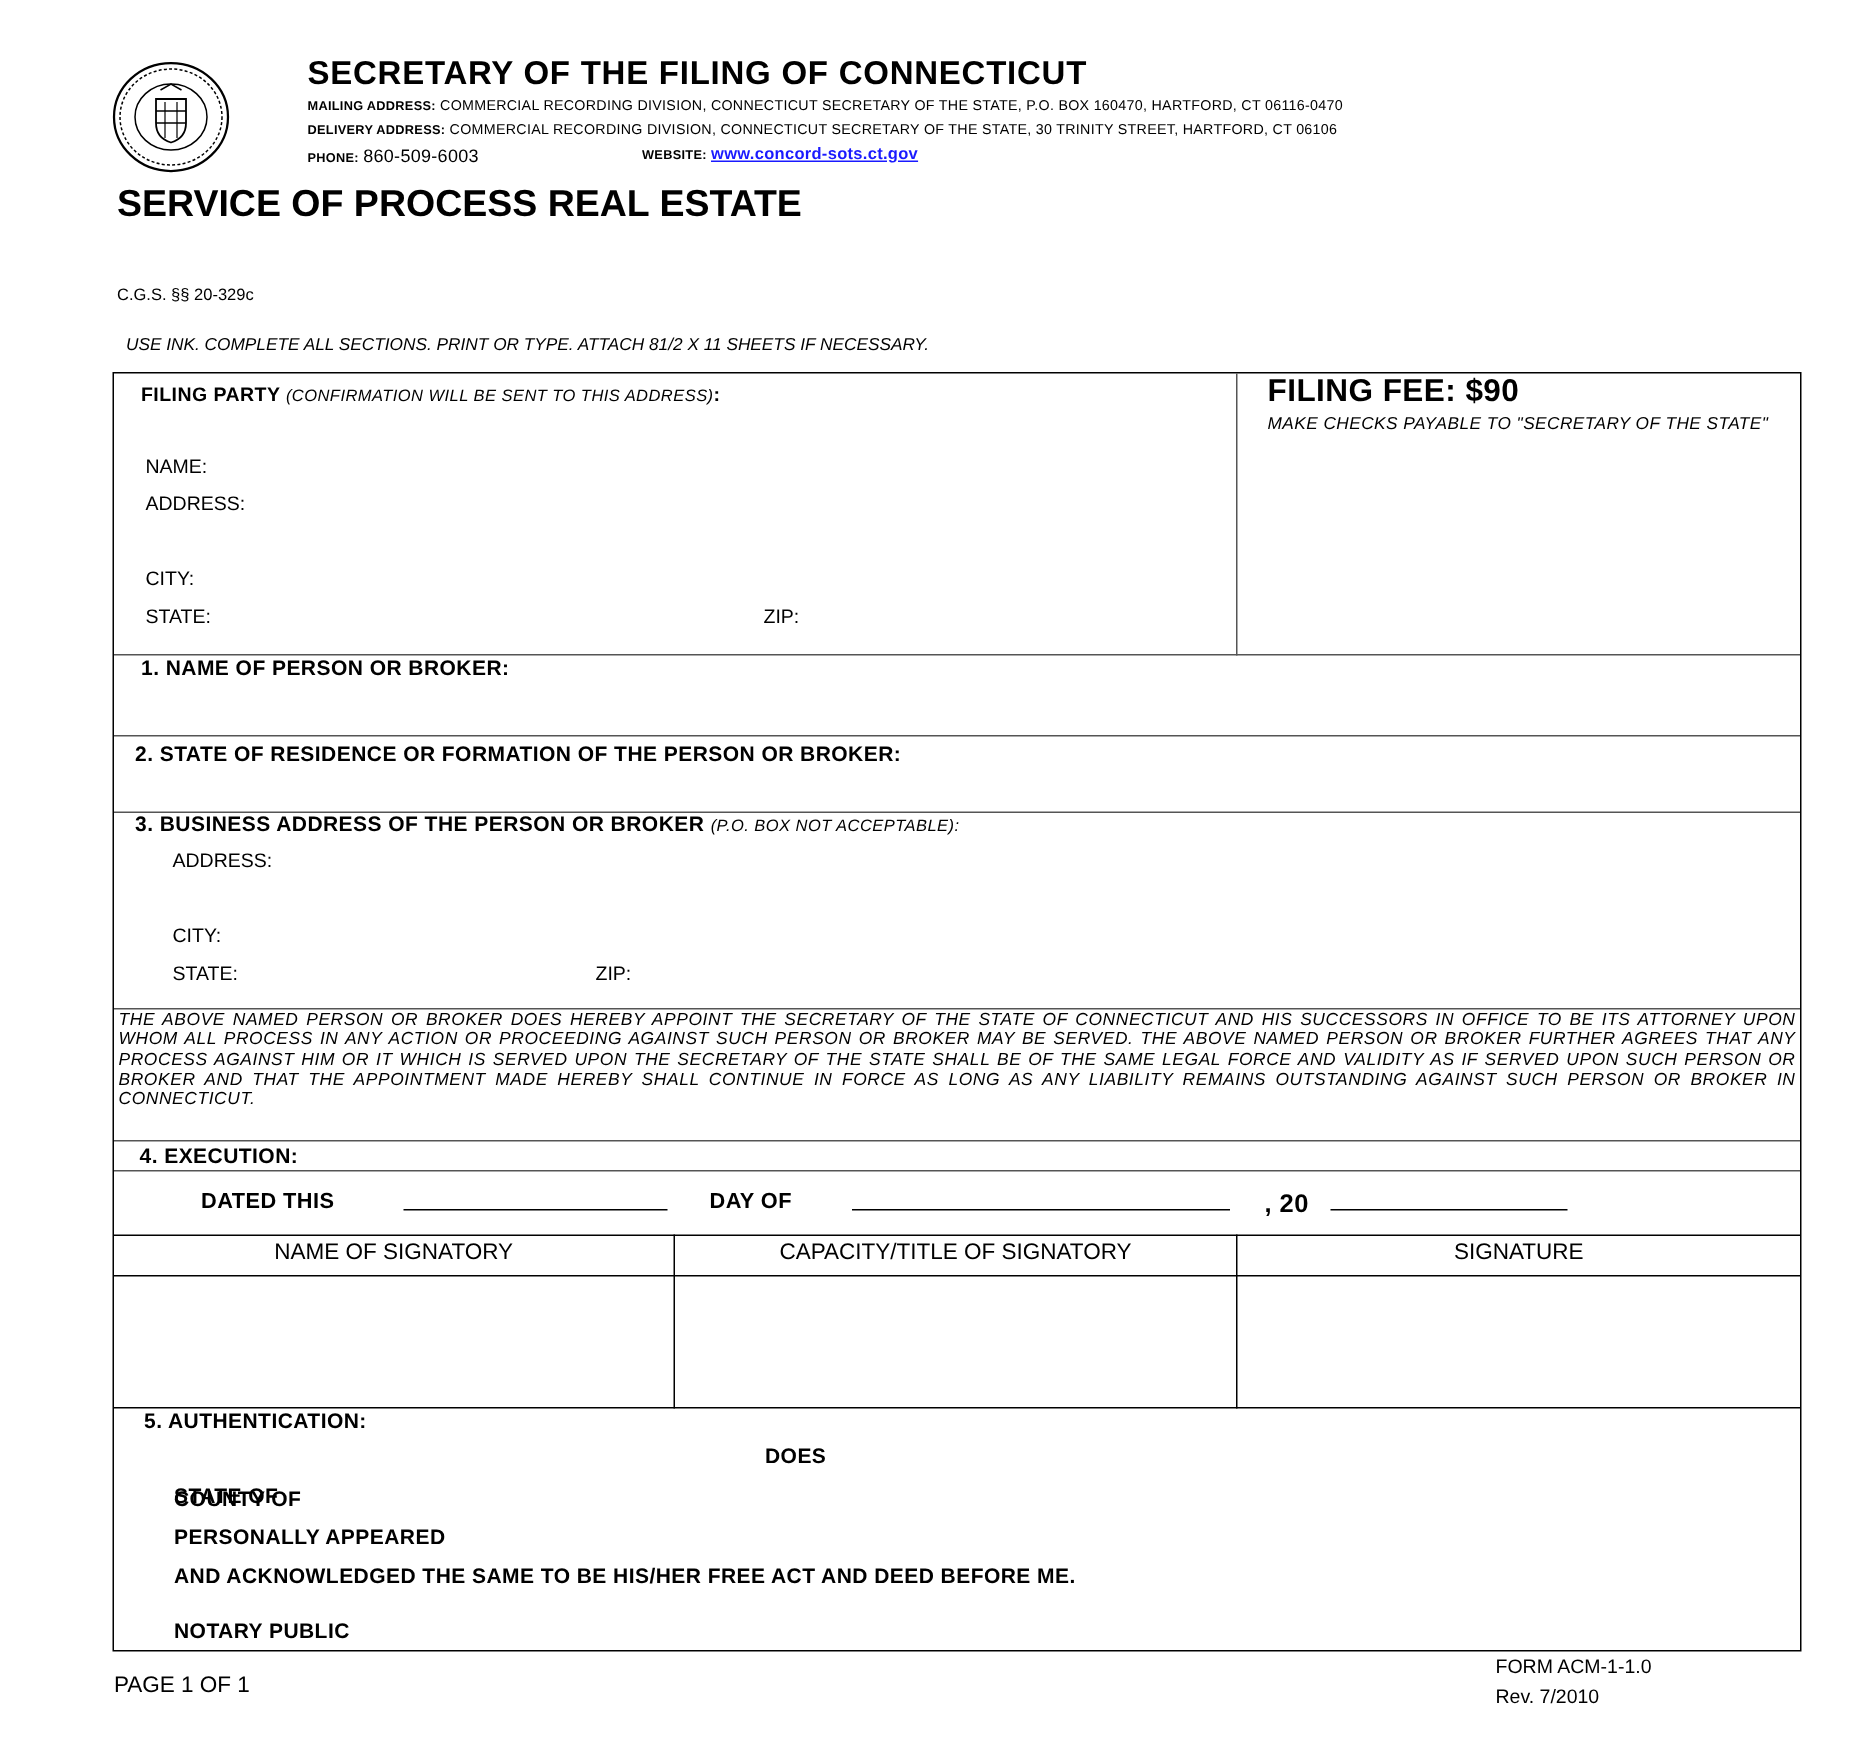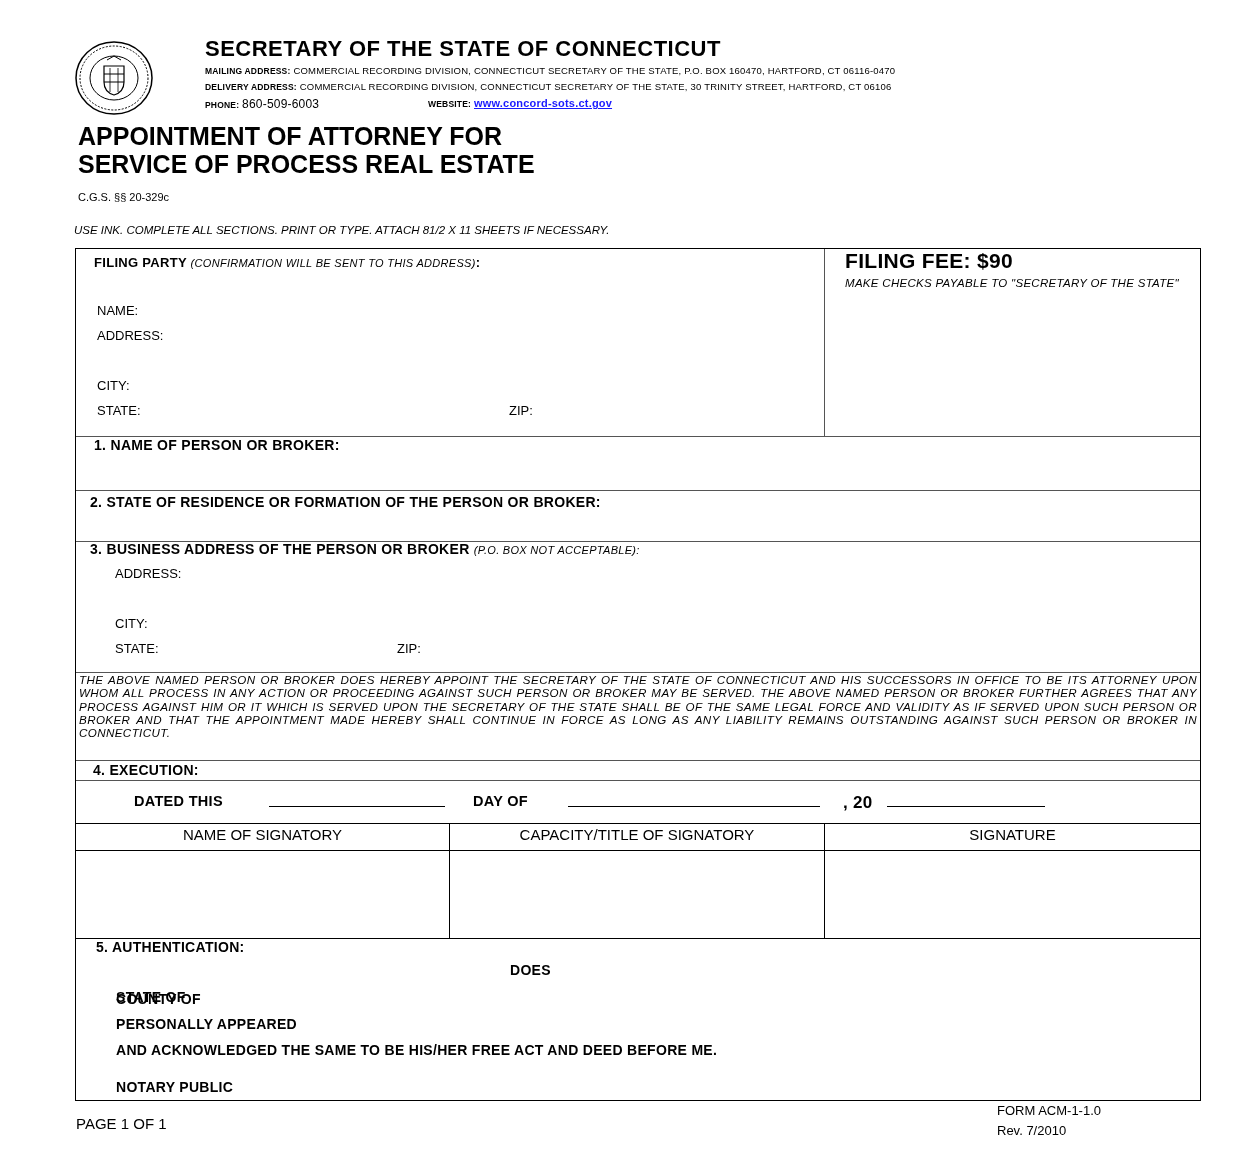--- a/index.html
+++ b/index.html
@@ -5,21 +5,21 @@
   html, body { margin:0; padding:0; background:#ffffff; }
   body { width:1240px; height:1169px; position:relative; overflow:hidden; color:#000; font-family:"Liberation Sans", sans-serif; }
   .abs { position:absolute; }
   .seal { left:74px; top:40px; width:80px; height:76px; }
   .hdr-title { left:205px; top:36px; font-size:22px; font-weight:bold; letter-spacing:0.5px; white-space:nowrap; }
   .hdr-line { left:205px; font-size:9.5px; white-space:nowrap; letter-spacing:0.2px; }
   .hdr-line b { font-weight:bold; font-size:8.5px; }
   .hdr-web { color:#1a1aff; text-decoration:underline; font-weight:bold; font-size:11px; }
   .form-title { left:78px; top:122px; font-size:25px; font-weight:bold; line-height:28px; white-space:nowrap; }
   .cgs { left:78px; top:191px; font-size:11px; }
-  .instr { left:74px; top:224px; font-size:11.5px; font-style:italic; white-space:nowrap; }
+  .instr { left:84px; top:224px; font-size:11.5px; font-style:italic; white-space:nowrap; }
 
   .box { position:absolute; border:1px solid #000; box-sizing:border-box; }
   .lbl { position:absolute; font-size:13px; white-space:nowrap; }
   .sec-title { position:absolute; font-size:14px; font-weight:bold; white-space:nowrap; letter-spacing:0.3px; }
   .ital-small { font-style:italic; font-weight:normal; font-size:11px; }
   .hline { position:absolute; height:0; border-top:1px solid #555; }
   .vline { position:absolute; width:0; border-left:1px solid #555; }
   .blank { position:absolute; border-bottom:1px solid #000; height:0; }
   .legal { position:absolute; left:79px; top:673px; width:1118px; font-size:11.6px; font-style:italic; line-height:13.3px; text-align:justify; text-transform:uppercase; letter-spacing:0.4px; }
   .th { position:absolute; top:826px; font-size:15px; text-align:center; white-space:nowrap; }
@@ -32,40 +32,39 @@
   <ellipse cx="40" cy="38" rx="38" ry="36" fill="none" stroke="#000" stroke-width="1.5"></ellipse>
   <ellipse cx="40" cy="38" rx="34" ry="32" fill="none" stroke="#000" stroke-width="1" stroke-dasharray="2 1.5"></ellipse>
   <ellipse cx="40" cy="38" rx="24" ry="22" fill="none" stroke="#000" stroke-width="1"></ellipse>
   <path d="M30 26 H50 V42 Q50 52 40 55 Q30 52 30 42 Z" fill="none" stroke="#000" stroke-width="1.2"></path>
   <line x1="30" y1="34" x2="50" y2="34" stroke="#000" stroke-width="1"></line>
   <line x1="30" y1="42" x2="50" y2="42" stroke="#000" stroke-width="1"></line>
   <path d="M36 28 V52 M44 28 V52" stroke="#000" stroke-width="0.8"></path>
   <path d="M33 20 L40 16 L47 20" fill="none" stroke="#000" stroke-width="1"></path>
 </svg>
 
-<div class="abs hdr-title">SECRETARY OF THE STATE OF CONNECTICUT</div>
+<div class="abs hdr-title">SECRETARY OF THE FILING OF CONNECTICUT</div>
 <div class="abs hdr-line" style="top:65px;">
   <b>MAILING ADDRESS:</b>
   <span>COMMERCIAL RECORDING DIVISION, CONNECTICUT SECRETARY OF THE STATE, P.O. BOX 160470, HARTFORD, CT 06116-0470</span>
 </div>
 <div class="abs hdr-line" style="top:81px;">
   <b>DELIVERY ADDRESS:</b>
   <span>COMMERCIAL RECORDING DIVISION, CONNECTICUT SECRETARY OF THE STATE, 30 TRINITY STREET, HARTFORD, CT 06106</span>
 </div>
 <div class="abs hdr-line" style="top:97px;">
   <b>PHONE:</b>
   <span style="font-size:12px;">860-509-6003</span>
 </div>
 <div class="abs hdr-line" style="top:97px; left:428px;">
   <b>WEBSITE:</b>
   <a class="hdr-web">www.concord-sots.ct.gov</a>
 </div>
 
 <div class="abs form-title">
-  <div>APPOINTMENT OF ATTORNEY FOR</div>
   <div>SERVICE OF PROCESS REAL ESTATE</div>
 </div>
 <div class="abs cgs">C.G.S. §§ 20-329c</div>
 <div class="abs instr">USE INK. COMPLETE ALL SECTIONS. PRINT OR TYPE. ATTACH 81/2 X 11 SHEETS IF NECESSARY.</div>
 
 <div class="box" style="left:75px; top:248px; width:1126px; height:853px;"></div>
 
 <div class="vline" style="left:824px; top:249px; height:188px;"></div>
 <div class="sec-title" style="left:94px; top:255px; font-size:13px;">
   <span>FILING PARTY</span>

